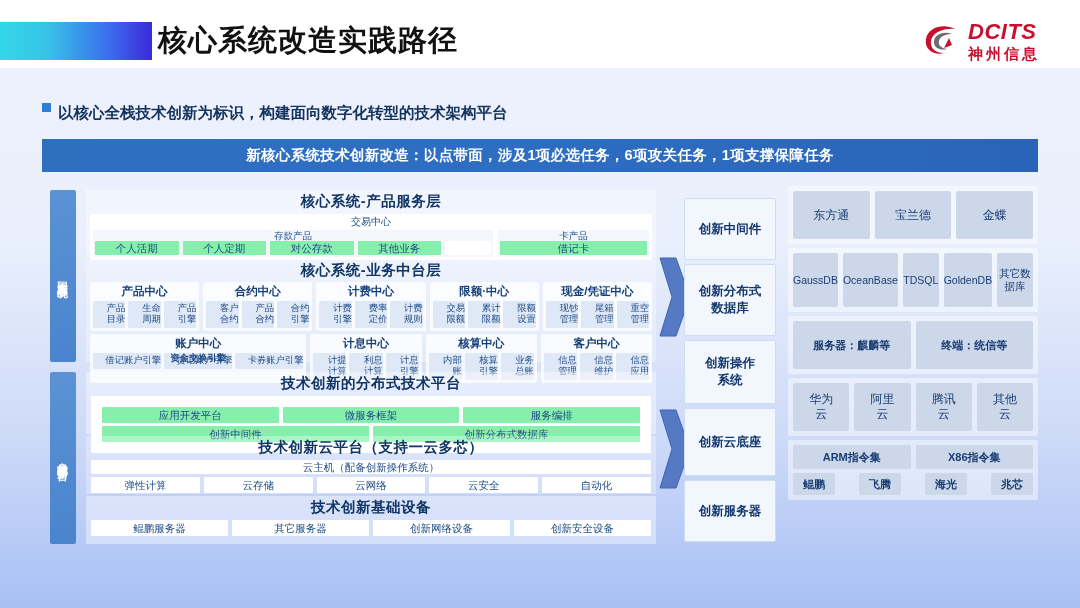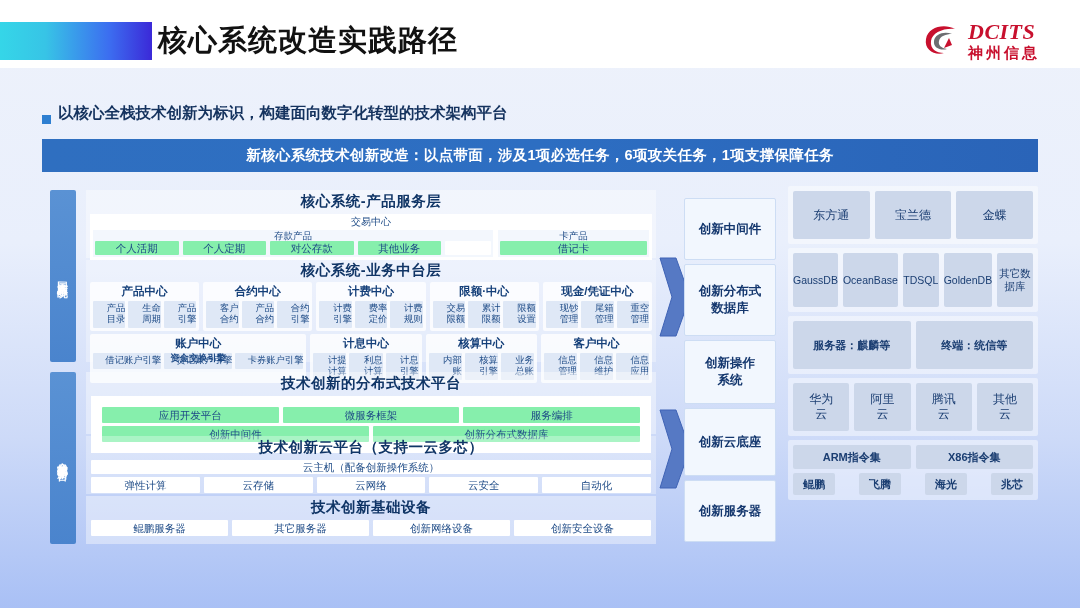--- a/index.html
+++ b/index.html
@@ -16,28 +16,28 @@
   .header { position: absolute; left: 0; top: 0; width: 1080px; height: 68px; background: #ffffff; }
   .hdr-bar {
     position: absolute; left: 0; top: 22px; width: 152px; height: 38px;
     background: linear-gradient(90deg, #35d6e8 0%, #37c4e6 30%, #3c6df0 72%, #3b29d8 100%);
   }
   .hdr-title {
     position: absolute; left: 158px; top: 19px;
     font-size: 29px; font-weight: bold; letter-spacing: 1px; color: #111111;
     line-height: 42px;
   }
-  .logo { position: absolute; right: 40px; top: 20px; height: 42px; display: flex; align-items: center; gap: 6px; font-family: Liberation Serif, serif; }
+  .logo { position: absolute; right: 40px; top: 20px; height: 42px; display: flex; align-items: center; gap: 6px; }
   .logo-mark { width: 40px; height: 38px; }
   .logo-txt { display: flex; flex-direction: column; align-items: flex-start; line-height: 1; }
   .logo-en { font-size: 22px; font-weight: bold; font-style: italic; color: #c8102e; letter-spacing: 0.5px; }
   .logo-cn { font-size: 15px; font-weight: bold; color: #c8102e; letter-spacing: 3px; margin-top: 3px; }
 
   
-  .subtitle { position: absolute; left: 42px; top: 103px; display: flex; align-items: flex-end; gap: 7px; }
+  .subtitle { position: absolute; left: 42px; top: 103px; display: flex; align-items: flex-start; gap: 7px; }
   .sub-marker { width: 9px; height: 9px; background: #2e7fd1; display: block; }
   .sub-text { font-size: 15.5px; font-weight: bold; color: #14325e; }
 
   
   .banner {
     position: absolute; left: 42px; top: 139px; width: 996px; height: 33px;
     background: linear-gradient(90deg, #2f6fc0 0%, #2d6ec2 50%, #2a64b8 100%);
     display: flex; align-items: center; justify-content: center;
     color: #ffffff; font-size: 14.5px; font-weight: bold; letter-spacing: 0.3px;
   }

